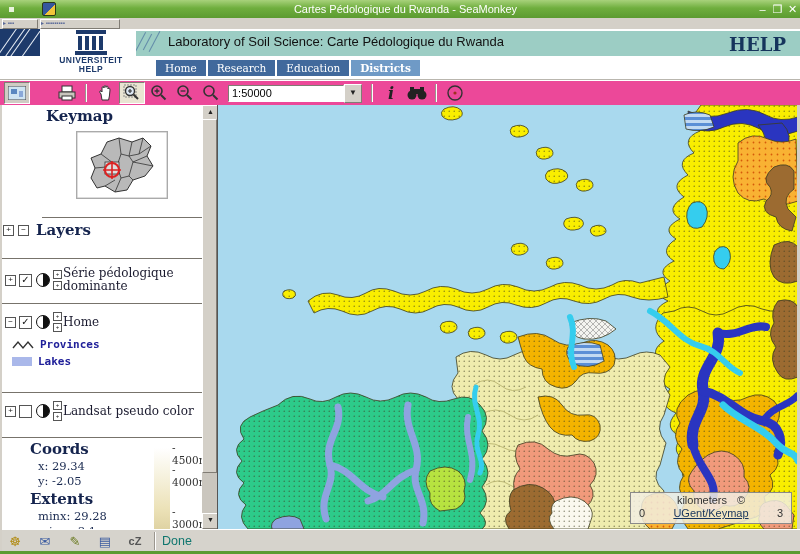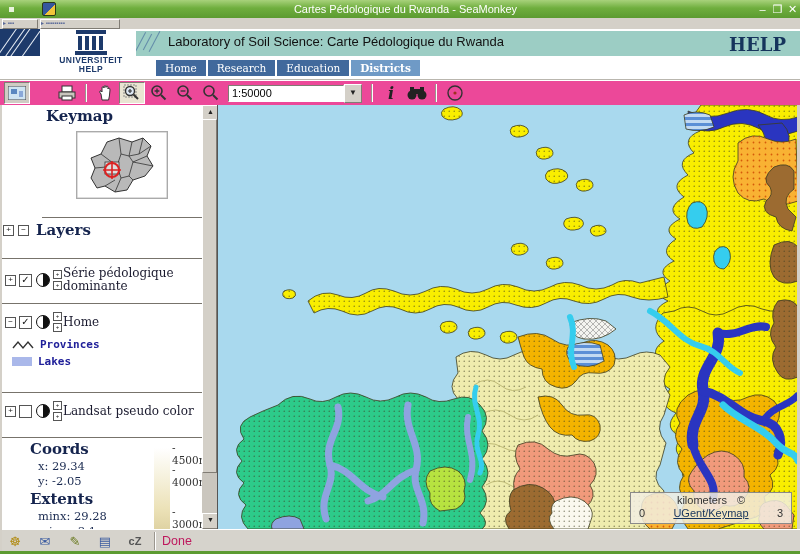--- a/index.html
+++ b/index.html
@@ -93,21 +93,21 @@
   #scalebar .r1{display:flex;justify-content:center;gap:10px;line-height:14px;}
   #scalebar .r2{display:flex;align-items:center;line-height:13px;}
   #scalebar .r2 .t0{margin-left:8px;} #scalebar .r2 .t3{margin-right:8px;}
   #scalebar .r2 .mid{flex:1;text-align:center;color:#16345c;text-decoration:underline;}
   #scalebar .tickline{position:absolute;left:10px;right:10px;bottom:8px;border-bottom:1px solid #555;z-index:-1;}
   
   #statusbar{position:absolute;left:0;top:529px;width:800px;height:22px;background:#d6d3cc;
     border-top:1px solid #fff;display:flex;align-items:center;}
   .sicon{width:30px;text-align:center;font-size:13px;}
   #sb-sep{width:1px;height:18px;background:#9a968e;border-right:1px solid #fff;margin:0 6px 0 4px;}
-  #sb-status{font-size:12.5px;color:#be185d;}
+  #sb-status{font-size:12.5px;color:#0f766e;}
   #greenfoot{position:absolute;left:0;top:551px;width:800px;height:3px;background:#5c9b31;}
   .sideframe{position:absolute;top:105px;width:2px;height:446px;background:#d4d0c8;}
 </style>
 </head>
 <body>
 
 <div id="window">
 
   <div id="titlebar">
     <div class="menudot"></div>

